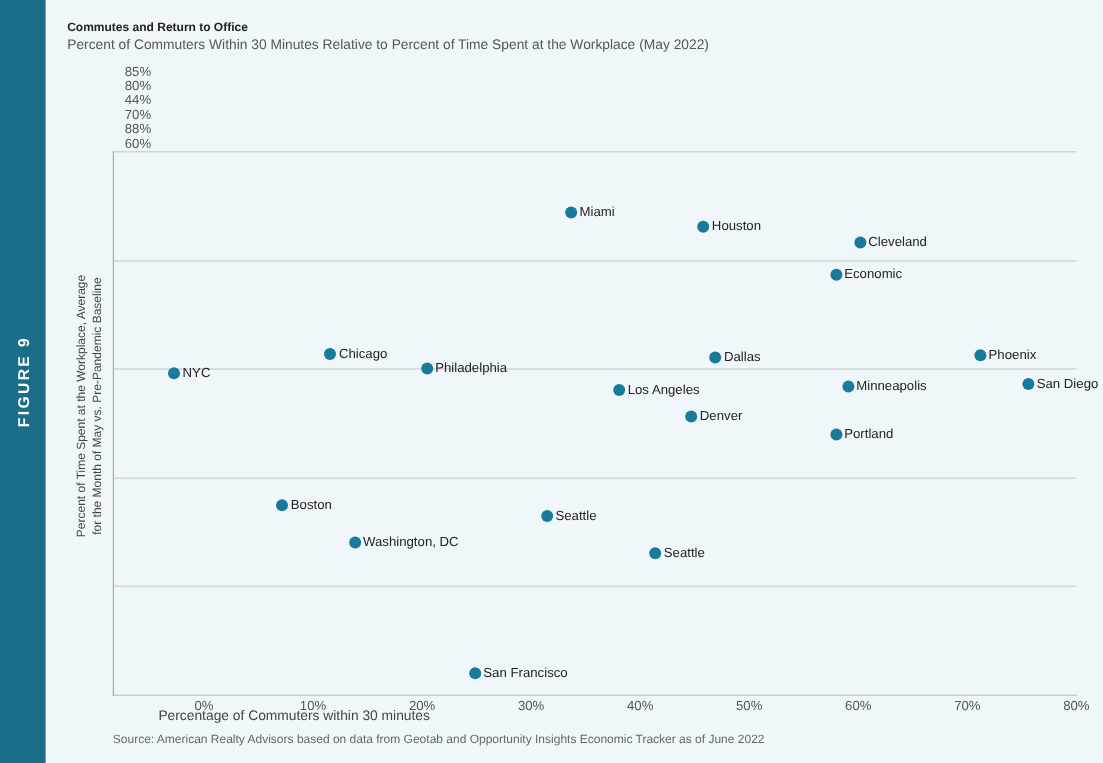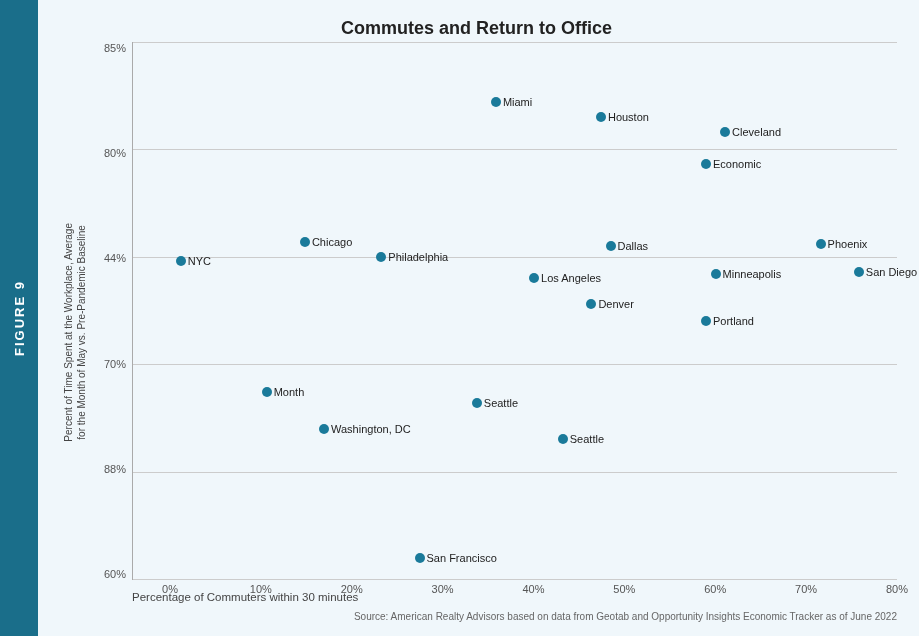--- a/index.html
+++ b/index.html
@@ -36,25 +36,24 @@
       writing-mode: vertical-rl;
       transform: rotate(180deg);
     }
     .main-content {
       flex: 1;
       display: flex;
       flex-direction: column;
       padding: 18px 22px 14px 18px;
     }
     .chart-title {
-      font-size: 18px;
+      font-size: 10px;
       font-weight: bold;
       color: #222;
       margin-bottom: 3px;
-      text-align: center;
     }
     .chart-subtitle {
       font-size: 11.5px;
       color: #555;
       margin-bottom: 10px;
     }
     .chart-area {
       flex: 1;
       display: flex;
       flex-direction: row;
@@ -76,20 +75,21 @@
     }
     .chart-inner {
       flex: 1;
       display: flex;
       flex-direction: column;
       position: relative;
     }
     .plot-and-yaxis {
       flex: 1;
       display: flex;
+      flex-direction: column;
       position: relative;
     }
     .y-ticks {
       width: 38px;
       display: flex;
       flex-direction: column;
       justify-content: space-between;
       align-items: flex-end;
       padding-right: 6px;
       padding-bottom: 0px;
@@ -134,21 +134,20 @@
     .x-axis-label {
       font-size: 11.5px;
       color: #444;
       margin-top: 8px;
       margin-left: 38px;
     }
     .source-text {
       font-size: 10px;
       color: #666;
       margin-top: 8px;
-      text-align: right;
     }
     
     .dot {
       position: absolute;
       width: 10px;
       height: 10px;
       border-radius: 50%;
       background: #1a7a9a;
       transform: translate(-50%, 50%);
     }
@@ -162,20 +161,21 @@
   </style>
 </head>
 <body>
 
 <div class="outer">
   <div class="figure-label">
     <span class="figure-label-text">FIGURE 9</span>
   </div>
   <div class="main-content">
     <div class="chart-title">Commutes and Return to Office</div>
+    <div class="chart-subtitle">Percent of Commuters Within 30 Minutes Relative to Percent of Time Spent at the Workplace (May 2022)</div>
     <div class="chart-area">
       <div class="y-axis-label-wrap">
         <div class="y-axis-label">Percent of Time Spent at the Workplace, Average<br>for the Month of May vs. Pre-Pandemic Baseline</div>
       </div>
       <div class="chart-inner">
         <div class="plot-and-yaxis">
           <div class="y-ticks" id="yticks">
               <div class="y-tick">85%</div>
               <div class="y-tick">80%</div>
               <div class="y-tick">44%</div>
@@ -186,21 +186,21 @@
           <div class="plot-box" id="plotbox">
               <div class="grid-line" style="top: 0%;"></div>
               <div class="grid-line" style="top: 20%;"></div>
               <div class="grid-line" style="top: 40%;"></div>
               <div class="grid-line" style="top: 60%;"></div>
               <div class="grid-line" style="top: 80%;"></div>
               <div class="grid-line" style="top: 100%;"></div>
               <div class="dot" style="left: 6.25%; bottom: 59.2%; transform: translate(-50%, 50%);"></div>
               <div class="dot-label" style="left: 6.25%; bottom: 59.2%; transform: translate(7px, 50%);">NYC</div>
               <div class="dot" style="left: 17.5%; bottom: 34.8%; transform: translate(-50%, 50%);"></div>
-              <div class="dot-label" style="left: 17.5%; bottom: 34.8%; transform: translate(7px, 50%);">Month</div>
+              <div class="dot-label" style="left: 17.5%; bottom: 34.8%; transform: translate(7px, 50%);">Boston</div>
               <div class="dot" style="left: 25%; bottom: 28%; transform: translate(-50%, 50%);"></div>
               <div class="dot-label" style="left: 25%; bottom: 28%; transform: translate(7px, 50%);">Washington, DC</div>
               <div class="dot" style="left: 22.5%; bottom: 62.8%; transform: translate(-50%, 50%);"></div>
               <div class="dot-label" style="left: 22.5%; bottom: 62.8%; transform: translate(7px, 50%);">Chicago</div>
               <div class="dot" style="left: 32.5%; bottom: 60%; transform: translate(-50%, 50%);"></div>
               <div class="dot-label" style="left: 32.5%; bottom: 60%; transform: translate(7px, 50%);">Philadelphia</div>
               <div class="dot" style="left: 37.5%; bottom: 4%; transform: translate(-50%, 50%);"></div>
               <div class="dot-label" style="left: 37.5%; bottom: 4%; transform: translate(7px, 50%);">San Francisco</div>
               <div class="dot" style="left: 45%; bottom: 32.8%; transform: translate(-50%, 50%);"></div>
               <div class="dot-label" style="left: 45%; bottom: 32.8%; transform: translate(7px, 50%);">Seattle</div>

